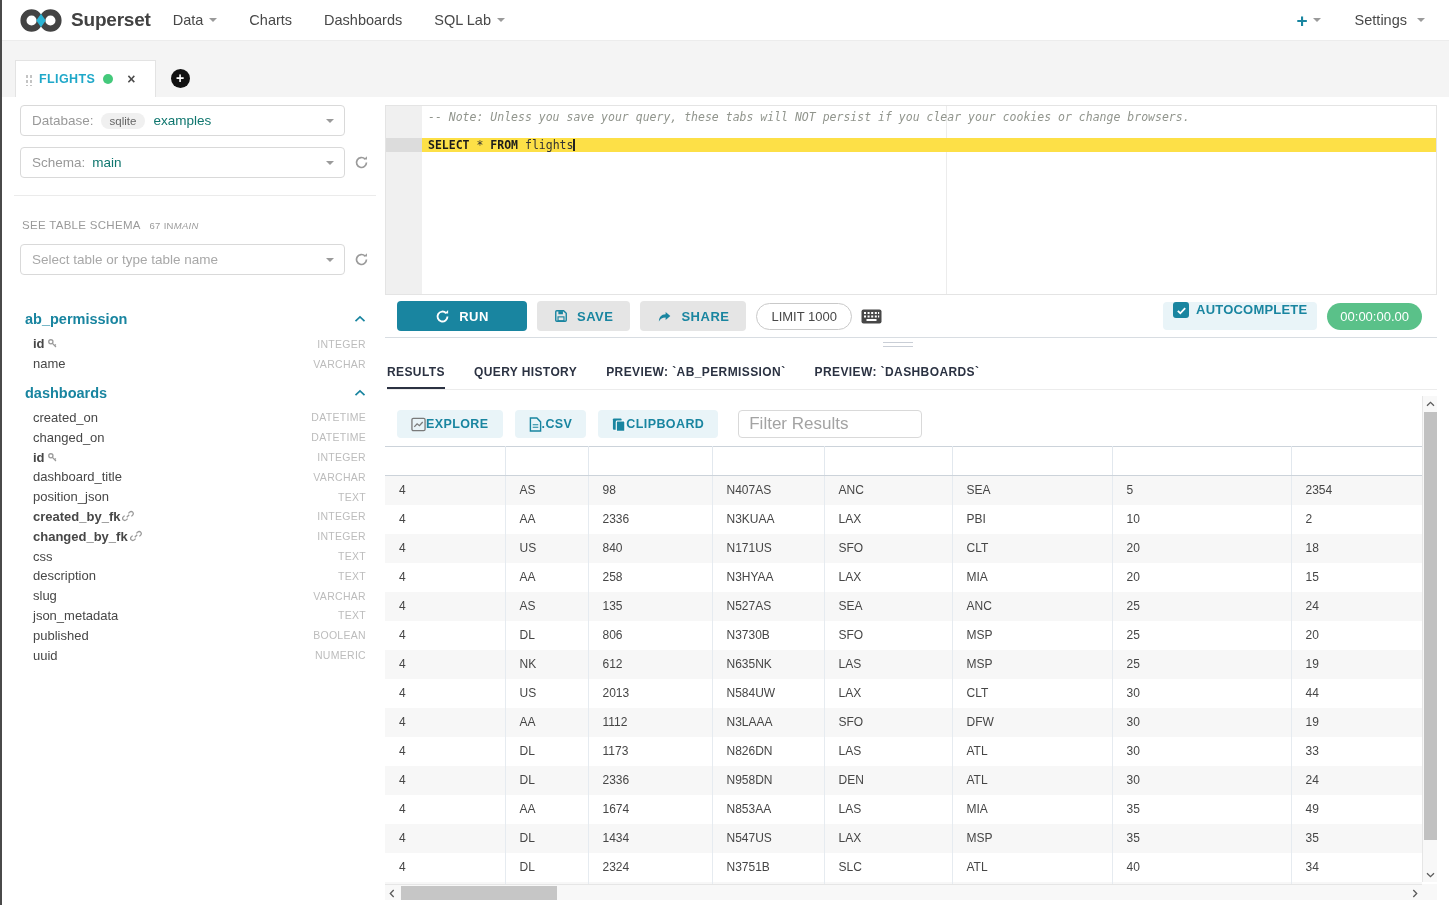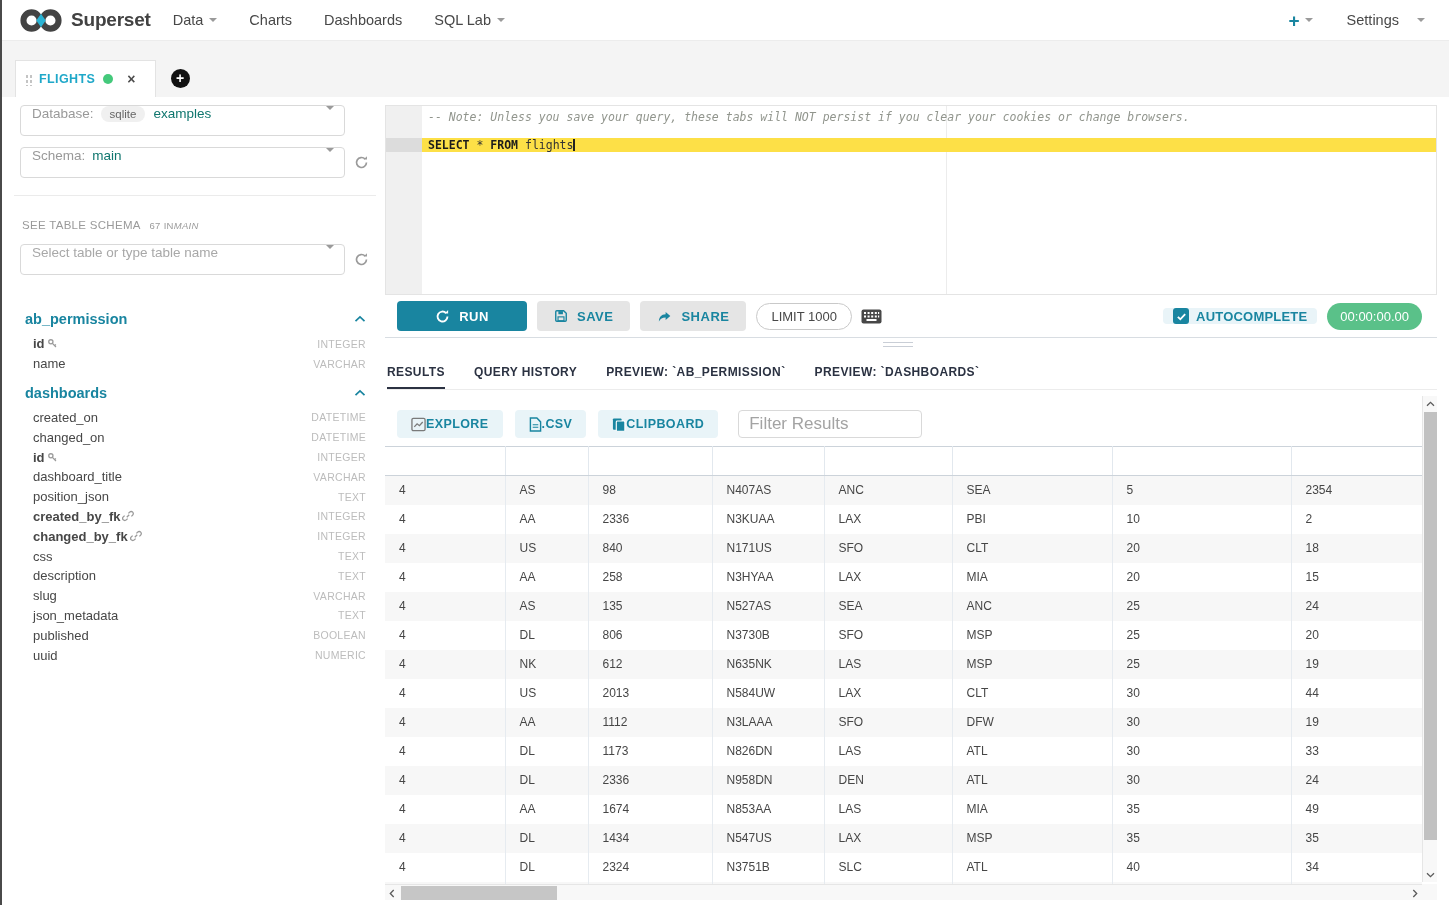--- a/index.html
+++ b/index.html
@@ -10,36 +10,36 @@
   
   .navbar { position:absolute; left:0; top:0; width:1449px; height:41px; background:#fff; border-bottom:1px solid #ececec; display:flex; align-items:center; padding:0 24px 0 20px; z-index:10; }
   .brand { display:flex; align-items:center; cursor:pointer; }
   .brand-name { font-size:19px; font-weight:700; color:#424242; margin-left:9px; letter-spacing:-0.2px; }
   .nav-items { display:flex; align-items:center; margin-left:22px; gap:32px; }
   .nav-item { font-size:14.5px; color:#484848; display:flex; align-items:center; gap:6px; cursor:pointer; }
   .caret { width:0; height:0; border-left:4px solid transparent; border-right:4px solid transparent; border-top:4px solid #9a9a9a; display:inline-block; }
   .nav-right { margin-left:auto; display:flex; align-items:center; gap:34px; }
   .nav-plus { display:flex; align-items:center; gap:5px; cursor:pointer; }
   .nav-plus-glyph { color:#1985a0; font-size:19px; font-weight:700; line-height:1; }
-  .nav-settings { font-size:14.5px; color:#484848; display:flex; align-items:center; gap:18px; cursor:pointer;justify-content:center; }
+  .nav-settings { font-size:14.5px; color:#484848; display:flex; align-items:center; gap:10px; cursor:pointer;justify-content:center; }
 
   
   .tabstrip { position:absolute; left:2px; top:41px; width:1447px; height:56px; background:#f4f4f4; }
   .query-tab { position:absolute; left:13px; bottom:0; width:141px; height:37px; background:#fff; border:1px solid #e3e3e3; border-bottom:none; display:flex; align-items:center; padding:0 10px 0 9px; cursor:pointer; }
   .drag-dots { width:7px; height:13px; background-image:radial-gradient(#c4c4c4 1px, transparent 1.1px); background-size:4px 5px; background-position:0 1px; margin-right:7px; }
   .tab-label { font-size:12.5px; font-weight:700; color:#1fa8c9; letter-spacing:.4px; }
   .tab-state-dot { width:10px; height:10px; border-radius:50%; background:#44c97b; margin-left:8px; }
   .tab-close { margin-left:14px; font-size:14px; font-weight:700; color:#4c4c4c; line-height:1; cursor:pointer; }
   .new-tab { position:absolute; left:156px; bottom:0; width:44px; height:37px; display:flex; align-items:center; justify-content:center; cursor:pointer; }
   .new-tab-circle { width:19px; height:19px; border-radius:50%; background:#111; color:#fff; font-size:14px; font-weight:700; display:flex; align-items:center; justify-content:center; line-height:1; padding-bottom:1px; }
 
   
   .sidebar { position:absolute; left:12px; top:105px; width:366px; }
   .select-row { display:flex; align-items:center; margin:0 6px 11px 8px; }
-  .sel-box { flex:1; height:31px; border:1px solid #d9d9d9; border-radius:4px; background:#fff; display:flex; align-items:flex-start; padding:0 10px 0 11px; cursor:pointer; }
+  .sel-box { flex:1; height:31px; border:1px solid #d9d9d9; border-radius:4px; background:#fff; display:flex; align-items:center; padding:0 10px 0 11px; cursor:pointer; }
   .sel-label { color:#999; font-size:13.5px; margin-right:7px; }
   .engine-badge { background:#f0f0f0; border-radius:10px; padding:2px 9px; font-size:11.5px; color:#666; margin-right:8px; }
   .sel-value { color:#0f766e; font-size:13.5px; }
   .sel-caret { margin-left:auto; }
   .sel-placeholder { color:#a8a8a8; font-size:13.5px; }
   .refresh-btn { width:22px; display:flex; justify-content:center; margin-left:5px; cursor:pointer; }
   .sidebar-divider { border-top:1px solid #ebebeb; margin:17px 2px 0 2px; }
   .schema-info { margin:19px 0 11px 10px; color:#9a9a9a; letter-spacing:.3px; }
   .schema-info .p1 { font-size:11.5px; }
   .schema-info .p2 { font-size:9.5px; margin-left:4px; }
@@ -69,21 +69,21 @@
   .cursor { display:inline-block; width:1.5px; height:12px; background:#222; vertical-align:-2px; }
 
   
   .toolbar { position:absolute; left:397px; top:301px; width:1025px; height:30px; display:flex; align-items:center; }
   .btn { height:30px; border:none; border-radius:4px; display:flex; align-items:center; justify-content:center; gap:9px; cursor:pointer; font-family:"Liberation Sans",sans-serif; font-weight:700; letter-spacing:.5px; }
   .btn-run { width:130px; background:#1985a0; color:#fff; font-size:13px; }
   .btn-light { background:#e5e5e5; color:#1985a0; font-size:13px; padding:0 17px; margin-left:10px; }
   .limit-pill { height:27px; border:1px solid #c9c9c9; border-radius:14px; display:flex; align-items:center; padding:0 14px; margin-left:10px; font-size:13px; color:#484848; background:#fff; cursor:pointer; }
   .kbd-icon { margin-left:9px; display:flex; cursor:pointer; }
   .toolbar-spacer { flex:1; }
-  .ac-chip { height:16px; background:#e9f4f8; border-radius:4px; display:flex; align-items:flex-end; gap:7px; padding:0 10px; cursor:pointer; }
+  .ac-chip { height:28px; background:#e9f4f8; border-radius:4px; display:flex; align-items:flex-start; gap:7px; padding:0 10px; cursor:pointer; }
   .checkbox { width:16px; height:16px; background:#1985a0; border-radius:3px; display:flex; align-items:center; justify-content:center; }
   .ac-label { color:#1985a0; font-size:13px; font-weight:700; letter-spacing:.2px; }
   .timer-pill { height:27px; background:#5ac189; border-radius:14px; color:#fff; font-size:13px; display:flex; align-items:center; padding:0 13px; margin-left:10px; }
 
   
   .pane-divider { position:absolute; left:385px; top:337px; width:1052px; border-top:1px solid #d8dde2; }
   .drag-handle { position:absolute; left:883px; top:342px; width:30px; cursor:row-resize; }
   .drag-handle div { height:1px; background:#c9ced6; margin-bottom:3px; }
 
   

